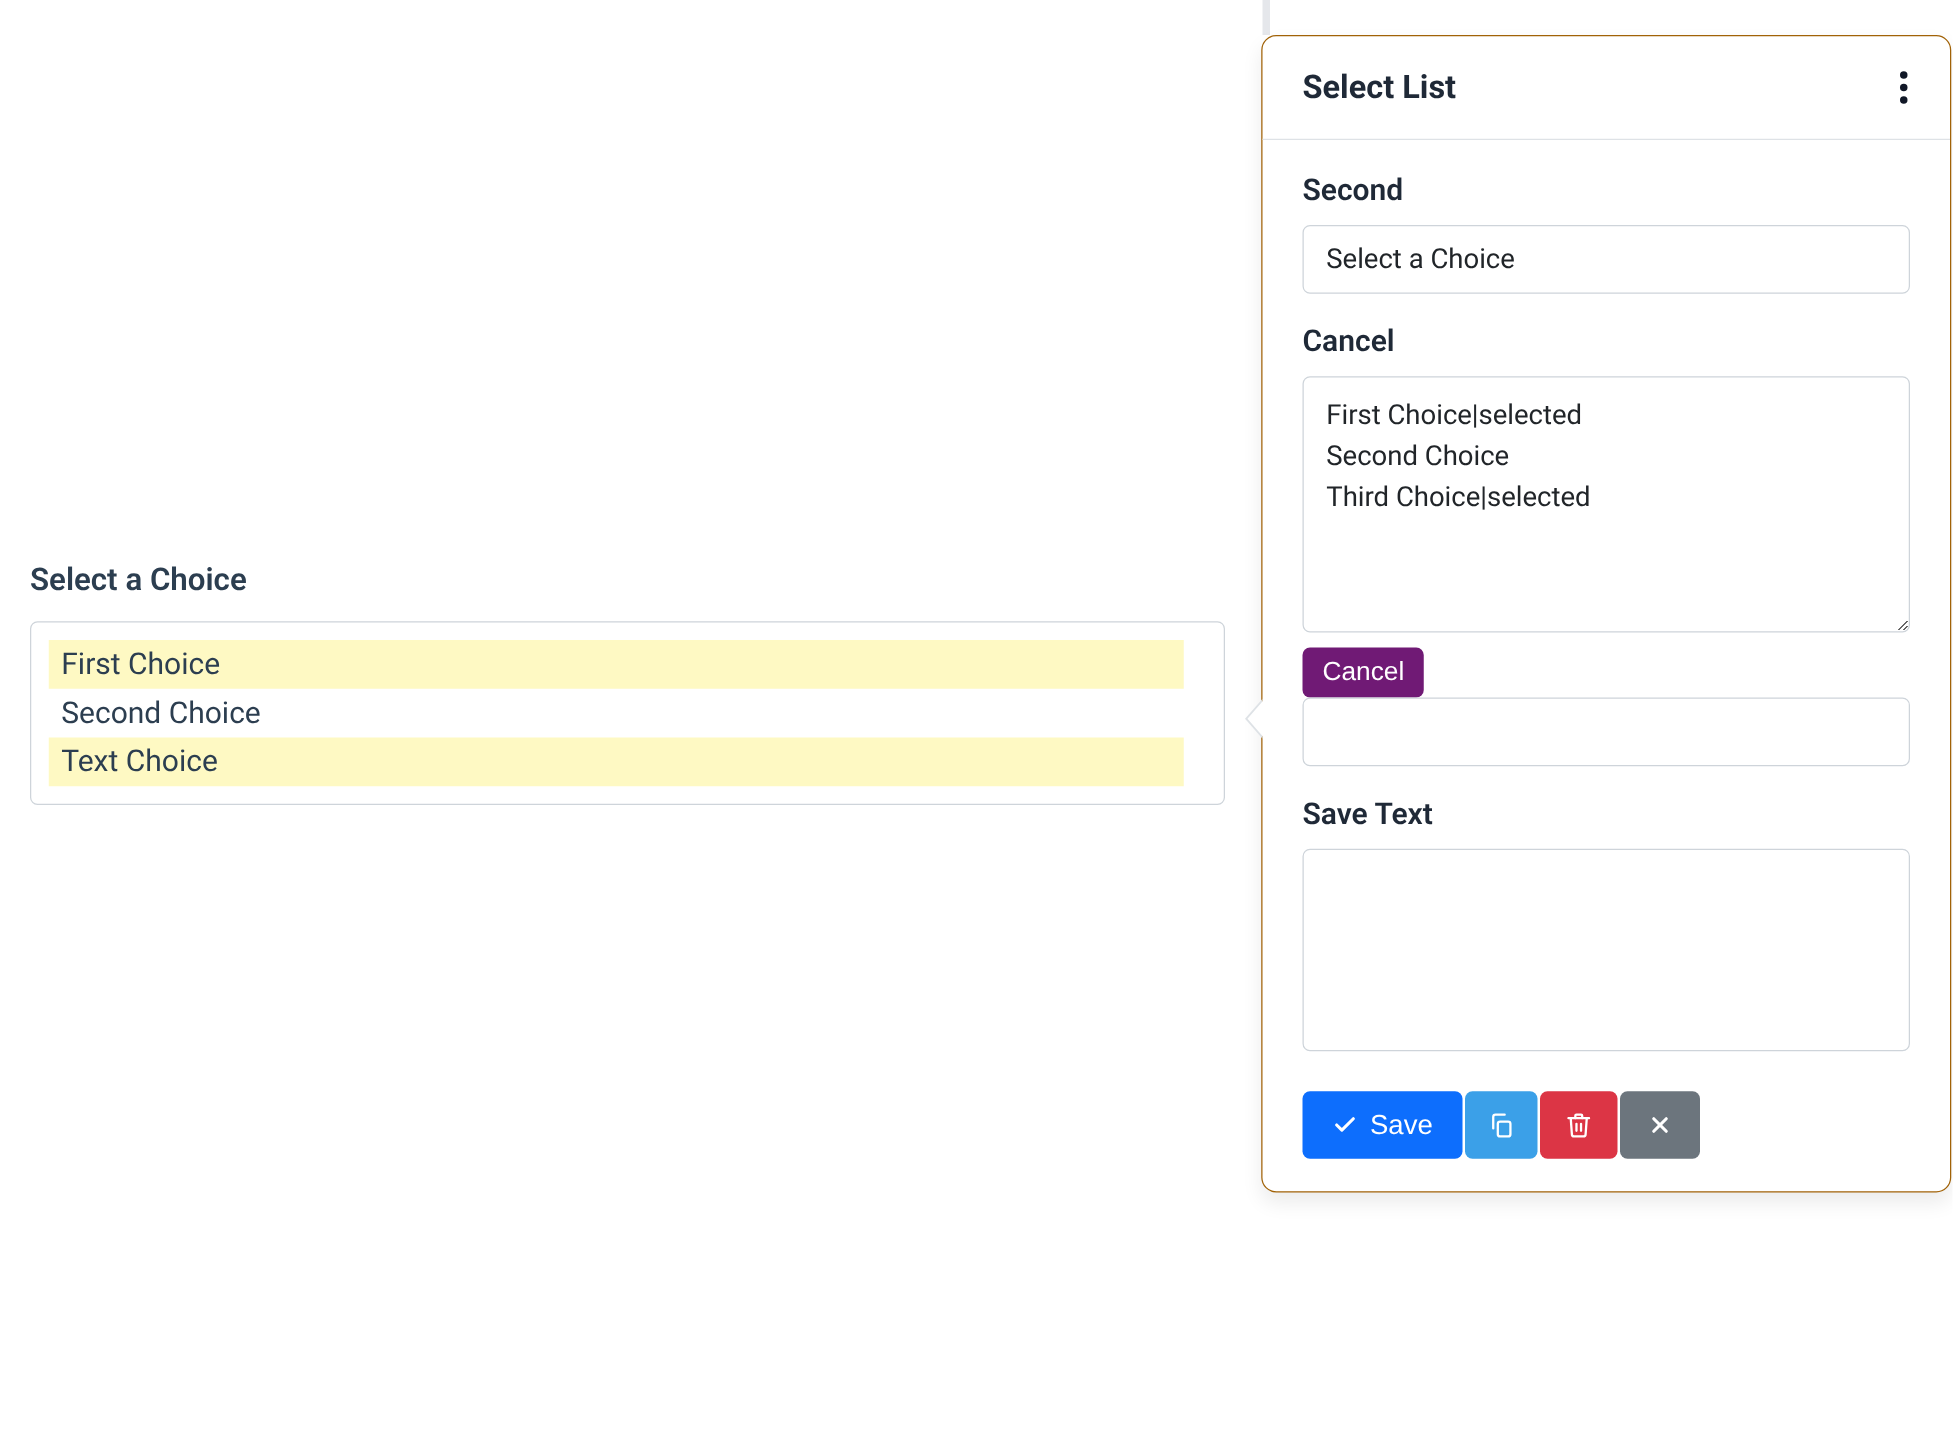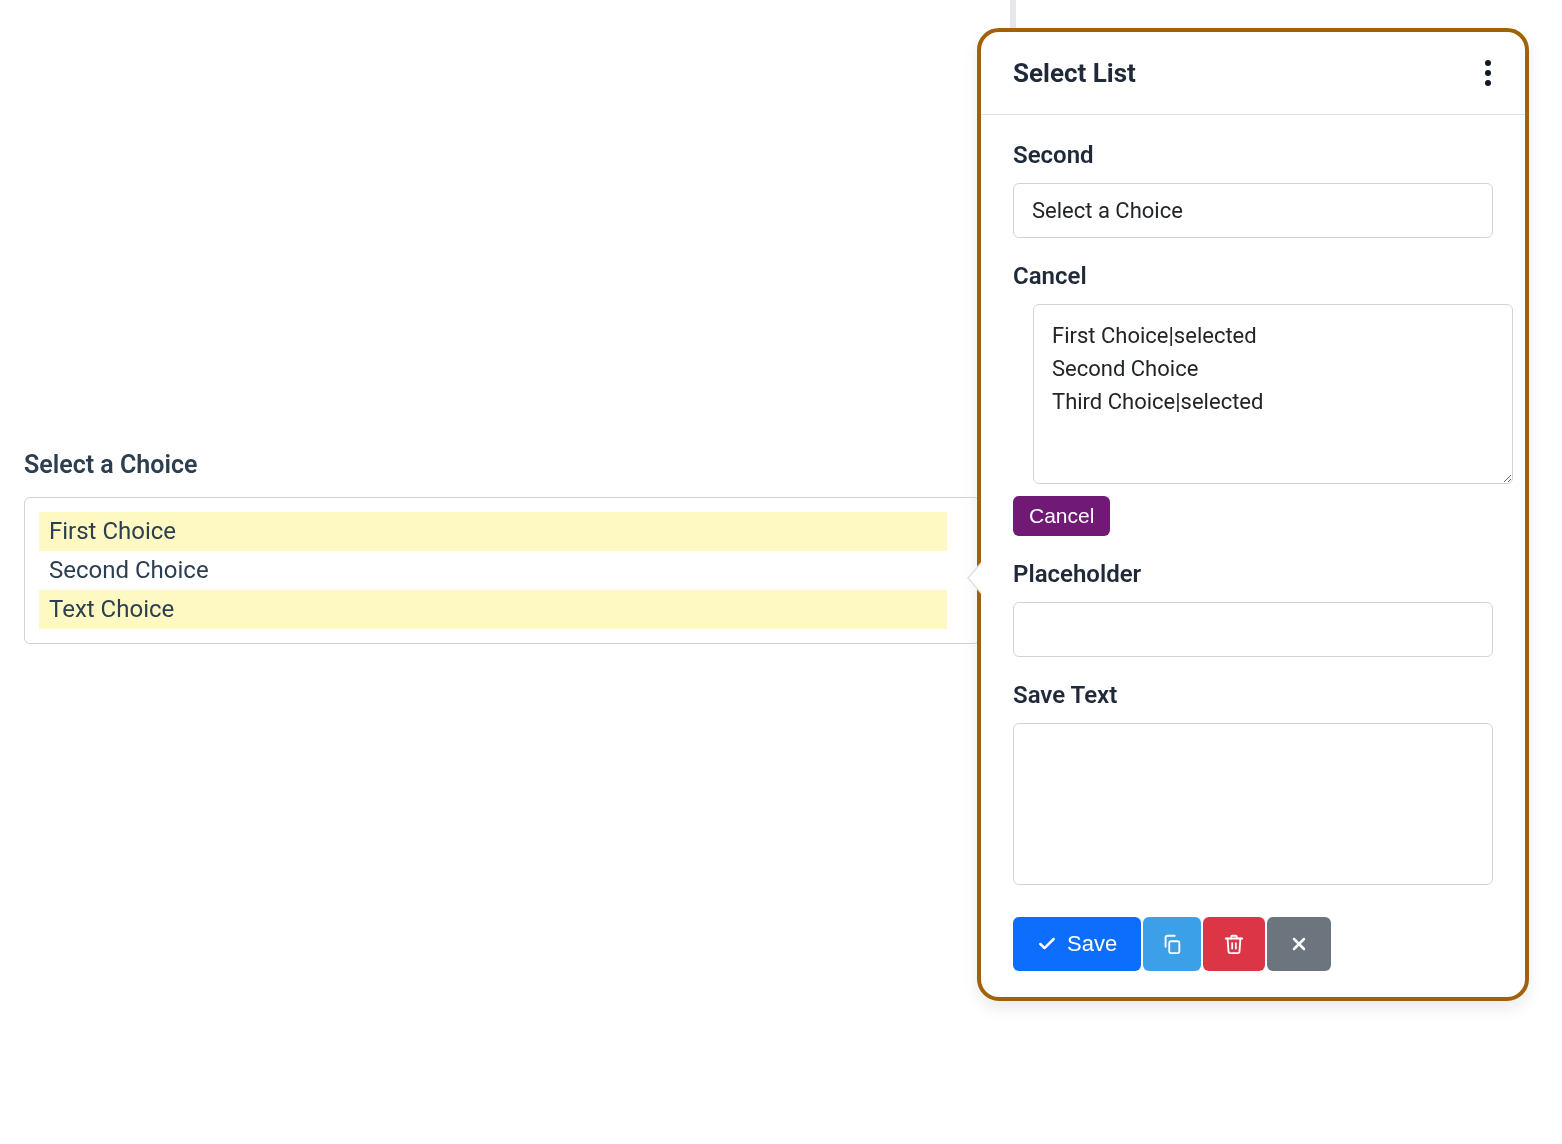--- a/index.html
+++ b/index.html
@@ -50,25 +50,25 @@
       left: 1010px;
       top: 0;
       width: 6px;
       height: 28px;
       background: #e5e7eb;
     }
 
     
     .panel {
       position: absolute;
-      left: 977px;
+      left: 1009px;
       top: 28px;
       width: 552px;
-      border: 4px solid #a16207;
-      border-radius: 22px;
+      border: 1px solid #a16207;
+      border-radius: 12px;
       box-shadow: 0 0.5rem 1rem rgba(0,0,0,0.08);
       background: #fff;
     }
     .panel::before {
       content: "";
       position: absolute;
       left: -14px;
       top: 530px;
       width: 0;
       height: 0;
@@ -135,22 +135,21 @@
       font-family: inherit;
       color: #212529;
       background: #fff;
     }
     .textarea {
       resize: both;
       min-height: 70px;
       line-height: 1.5;
     }
     .textarea.options {
-      height: 180px;
-      margin-left: 20px;
+      height: 205px;
     }
     .textarea.help {
       height: 162px;
       resize: none;
     }
 
     .btn {
       display: inline-flex;
       align-items: center;
       justify-content: center;
@@ -230,21 +229,20 @@
     <input class="text-input" type="text" value="Select a Choice" style="">
 
     <div class="field-label">Cancel</div>
     <textarea class="textarea options" style="">First Choice|selected
 Second Choice
 Third Choice|selected</textarea>
     <div>
       <button class="btn btn-cancel">Cancel</button>
     </div>
 
-    <div class="field-label">Placeholder</div>
     <input class="text-input" type="text" value="" style="">
 
     <div class="field-label">Save Text</div>
     <textarea class="textarea help" style=""></textarea>
 
     <div class="action-row">
       <button class="btn btn-save">
         <span class="icon">
           <svg width="20" height="20" viewBox="0 0 24 24" fill="none" stroke="white" stroke-width="3" stroke-linecap="round" stroke-linejoin="round">
               <polyline points="20 6 9 17 4 12"></polyline>

